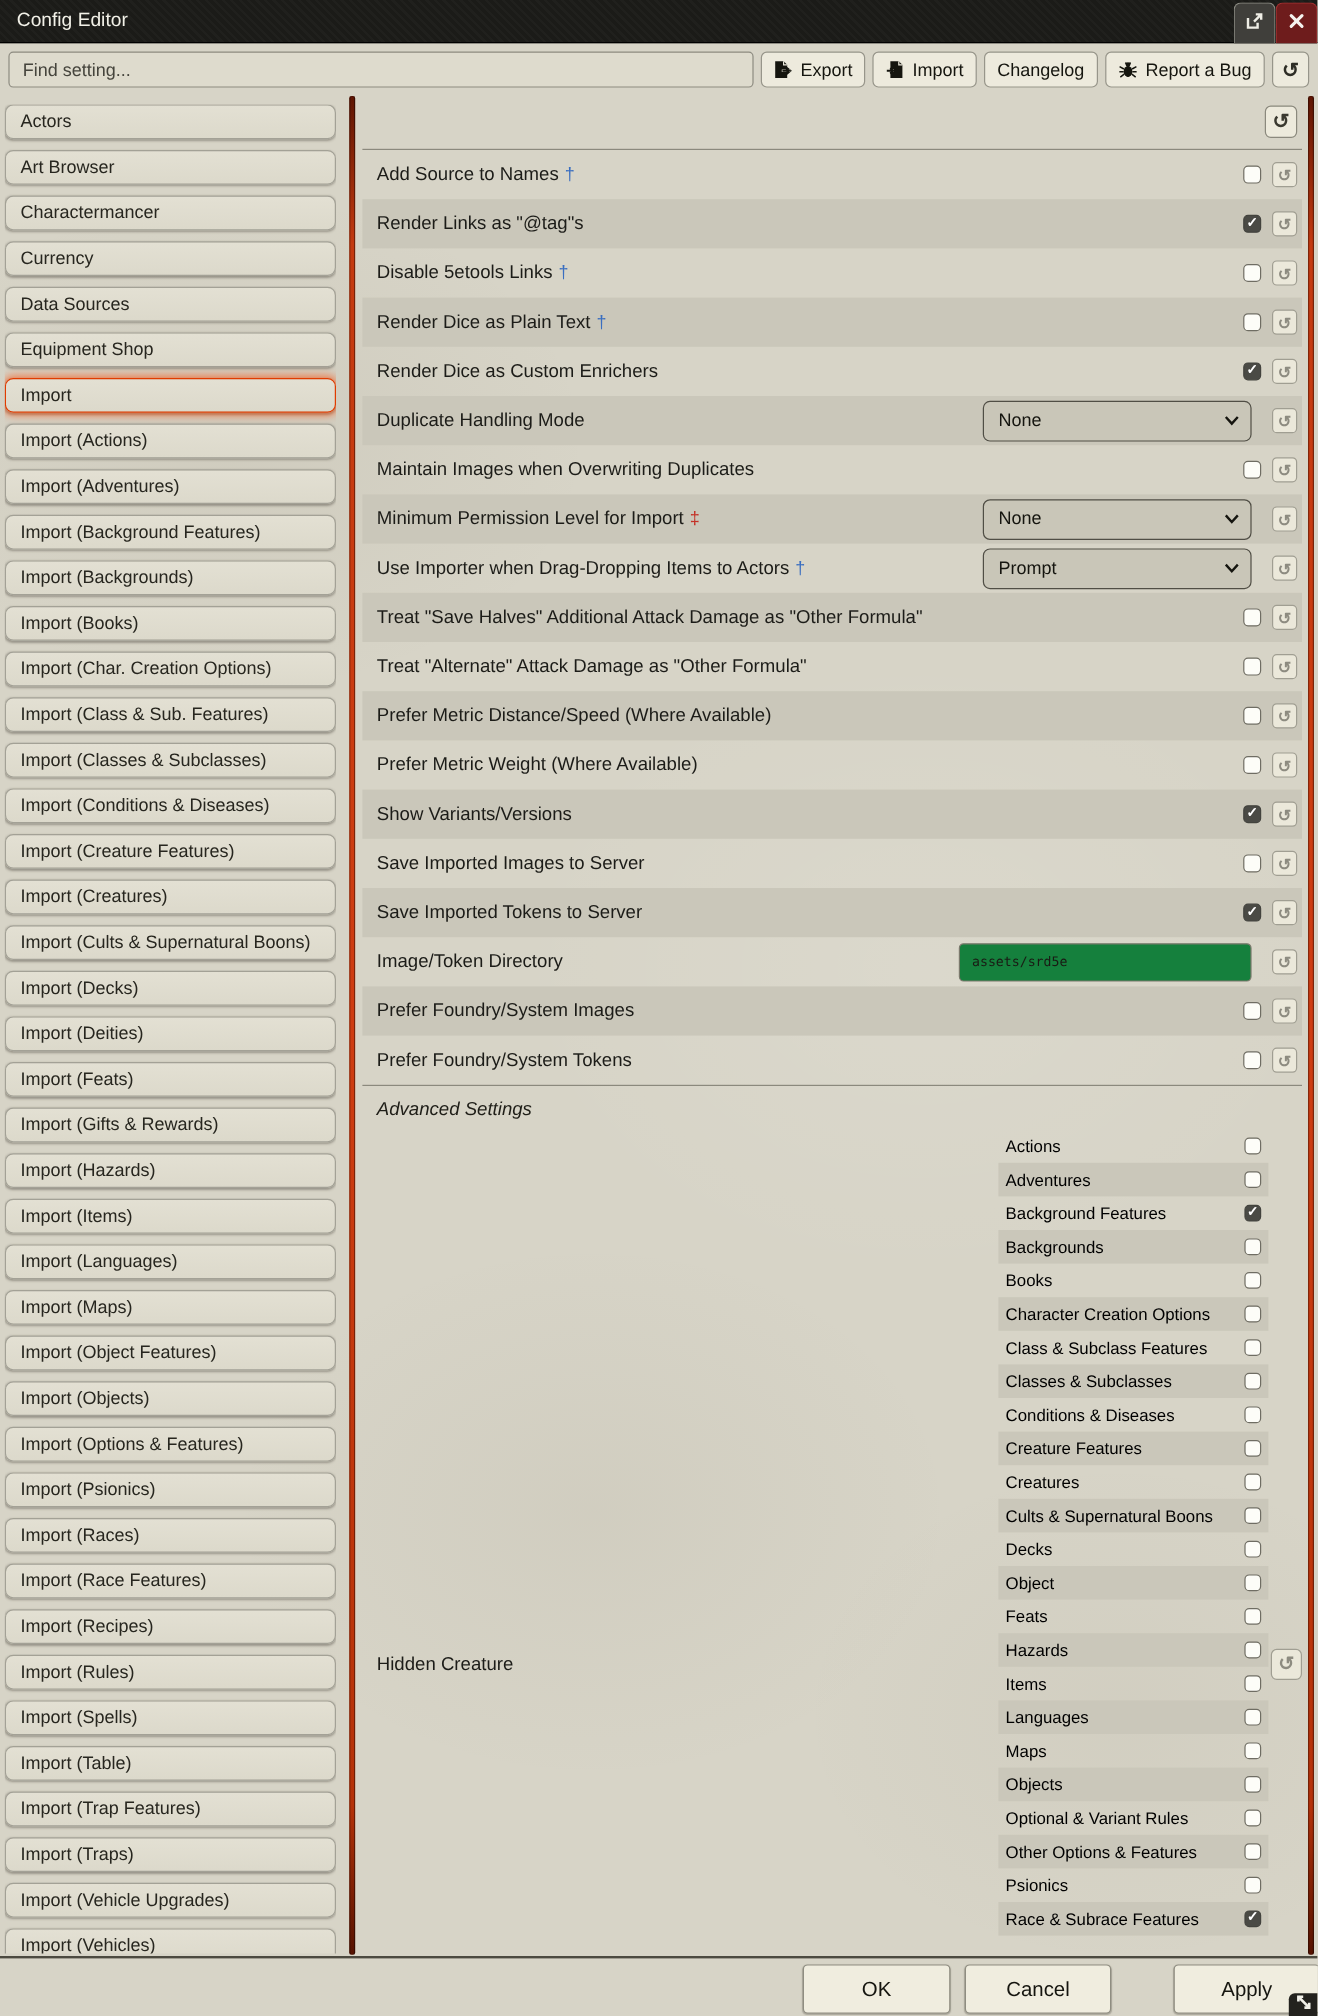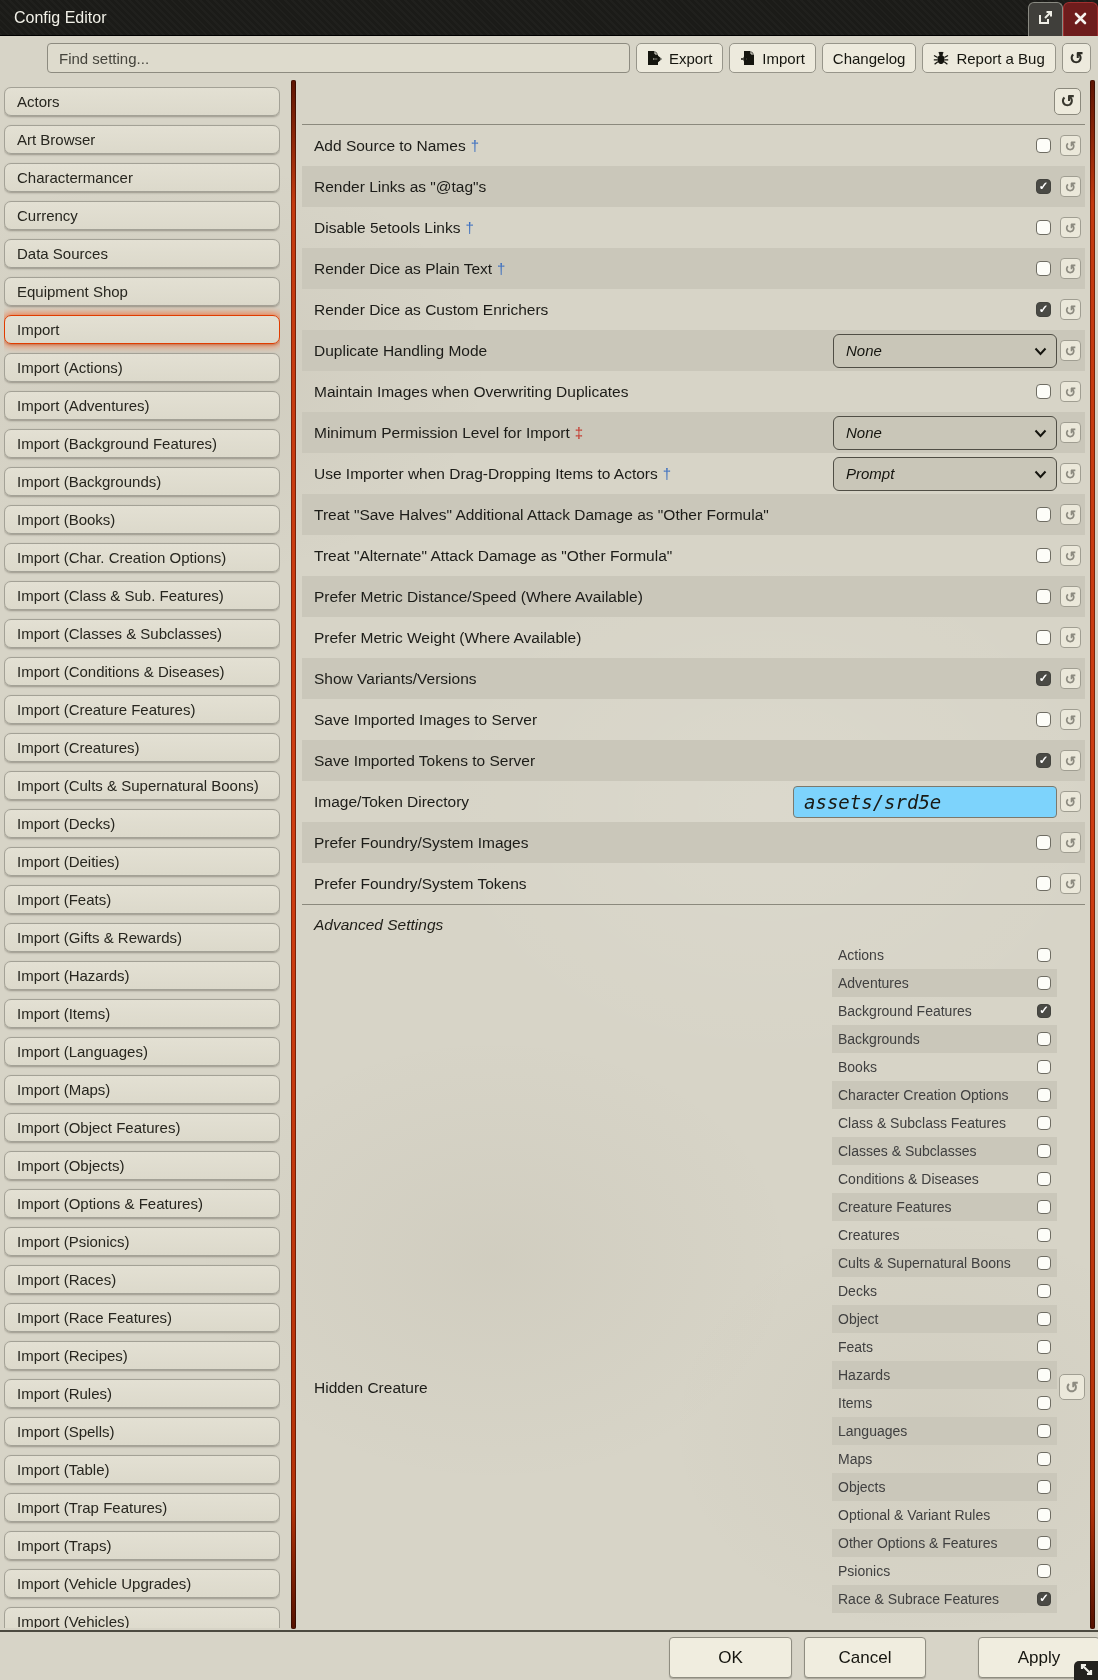--- a/index.html
+++ b/index.html
@@ -32,21 +32,21 @@
   .win-btn {
     width:35px; height:34px; display:flex; align-items:center; justify-content:center;
     border:1px solid #8a8a82; border-bottom:none; border-radius:6px 6px 0 0; cursor:pointer;
   }
   .win-btn.popout { background:#403f3b; }
   .win-btn.close  { background:#6e1c1c; border-color:#a03030; }
 
   
   .toolbar {
     position:absolute; top:36px; left:0; right:0; height:44px; z-index:4;
-    display:flex; align-items:center; padding:0 7px;margin-left:40px;
+    display:flex; align-items:center; padding:0 7px;
   }
   .search-input {
     width:661px; height:30px; background:#dedbcd; border:1px solid #8d8b80; border-radius:4px;
     padding:0 11px; font-size:15px; color:#33322c; font-family:"Liberation Sans",sans-serif;
     outline:none;
   }
   .search-input::placeholder { color:#45443c; opacity:1; }
   .tb-spacer { flex:1; }
   .tb-btn {
     height:30px; margin-left:6px; background:#edeadd; border:1px solid #97958a; border-radius:5px;
@@ -106,45 +106,45 @@
   .cb.checked { background:#4a4a45; border-color:#43433e; }
   .cb.checked::after { content:"✓"; color:#fff; font-size:11.5px; font-weight:bold; line-height:1; }
 
   .select-box {
     width:224px; height:34px; background:#c9c6b8; border:1px solid #504e45; border-radius:6px;
     display:flex; align-items:center; padding:0 9px 0 12px; font-size:15px; color:#15150f;
     cursor:pointer; flex:none;
   }
   .sel-val { flex:1; }
   .text-box {
-    width:264px; height:32px; background:#7dd3fc; border:1px solid #7b796d; border-radius:4px;
+    width:244px; height:32px; background:#15803d; border:1px solid #7b796d; border-radius:4px;
     display:flex; align-items:center; padding:0 10px;
-    font-family:"DejaVu Sans Mono", monospace; font-size:19px; color:#1a1a14; flex:none;
+    font-family:"DejaVu Sans Mono", monospace; font-size:11px; color:#1a1a14; flex:none;
   }
   .reset-sm {
     width:21px; height:21px; background:#ebe8da; border:1px solid #a09e92; border-radius:4px;
     display:flex; align-items:center; justify-content:center;
     color:#8d8b80; font-size:13.5px; font-weight:bold; cursor:pointer; flex:none;
   }
   .row .cb { margin-right:9px; }
-  .row .select-box, .row .text-box { margin-right:3px;font-style:italic; }
+  .row .select-box, .row .text-box { margin-right:17px; }
   .row .reset-sm { margin-right:4px; }
   .row .cb, .row .select-box, .row .text-box { display:none; }
   .row.ctl-checkbox .cb { display:flex; }
   .row.ctl-select .select-box { display:flex; }
   .row.ctl-text .text-box { display:flex; }
 
   .adv-heading { font-style:italic; font-size:15.5px; padding:11px 0 0 12px; height:36px; color:#1f1e18; }
 
   .hidden-section { position:relative; height:672px; margin-top:0; }
   .hi-group-label { position:absolute; left:12px; top:438px; font-size:15.5px; }
   .hi-list { position:absolute; left:530px; top:0; width:225px; }
   .hi-row { height:28px; display:flex; align-items:center; padding:0 6px 0 6px; }
   .hi-list > div:nth-of-type(even) { background:#cac7ba; }
-  .hi-label { flex:1; font-size:14px; color:#404040; }
+  .hi-label { flex:1; font-size:14px; color:#000000; }
   .hi-row .cb { width:14px; height:14px; }
   .hi-reset {
     position:absolute; left:757px; top:433px; width:26px; height:26px;
     background:#ebe8da; border:1px solid #a09e92; border-radius:5px;
     display:flex; align-items:center; justify-content:center;
     color:#8d8b80; font-size:16px; font-weight:bold; cursor:pointer;
   }
 
   
   .footer-divider { position:absolute; left:0; right:0; top:1630px; border-top:2px solid #4c4a40; z-index:4; }

